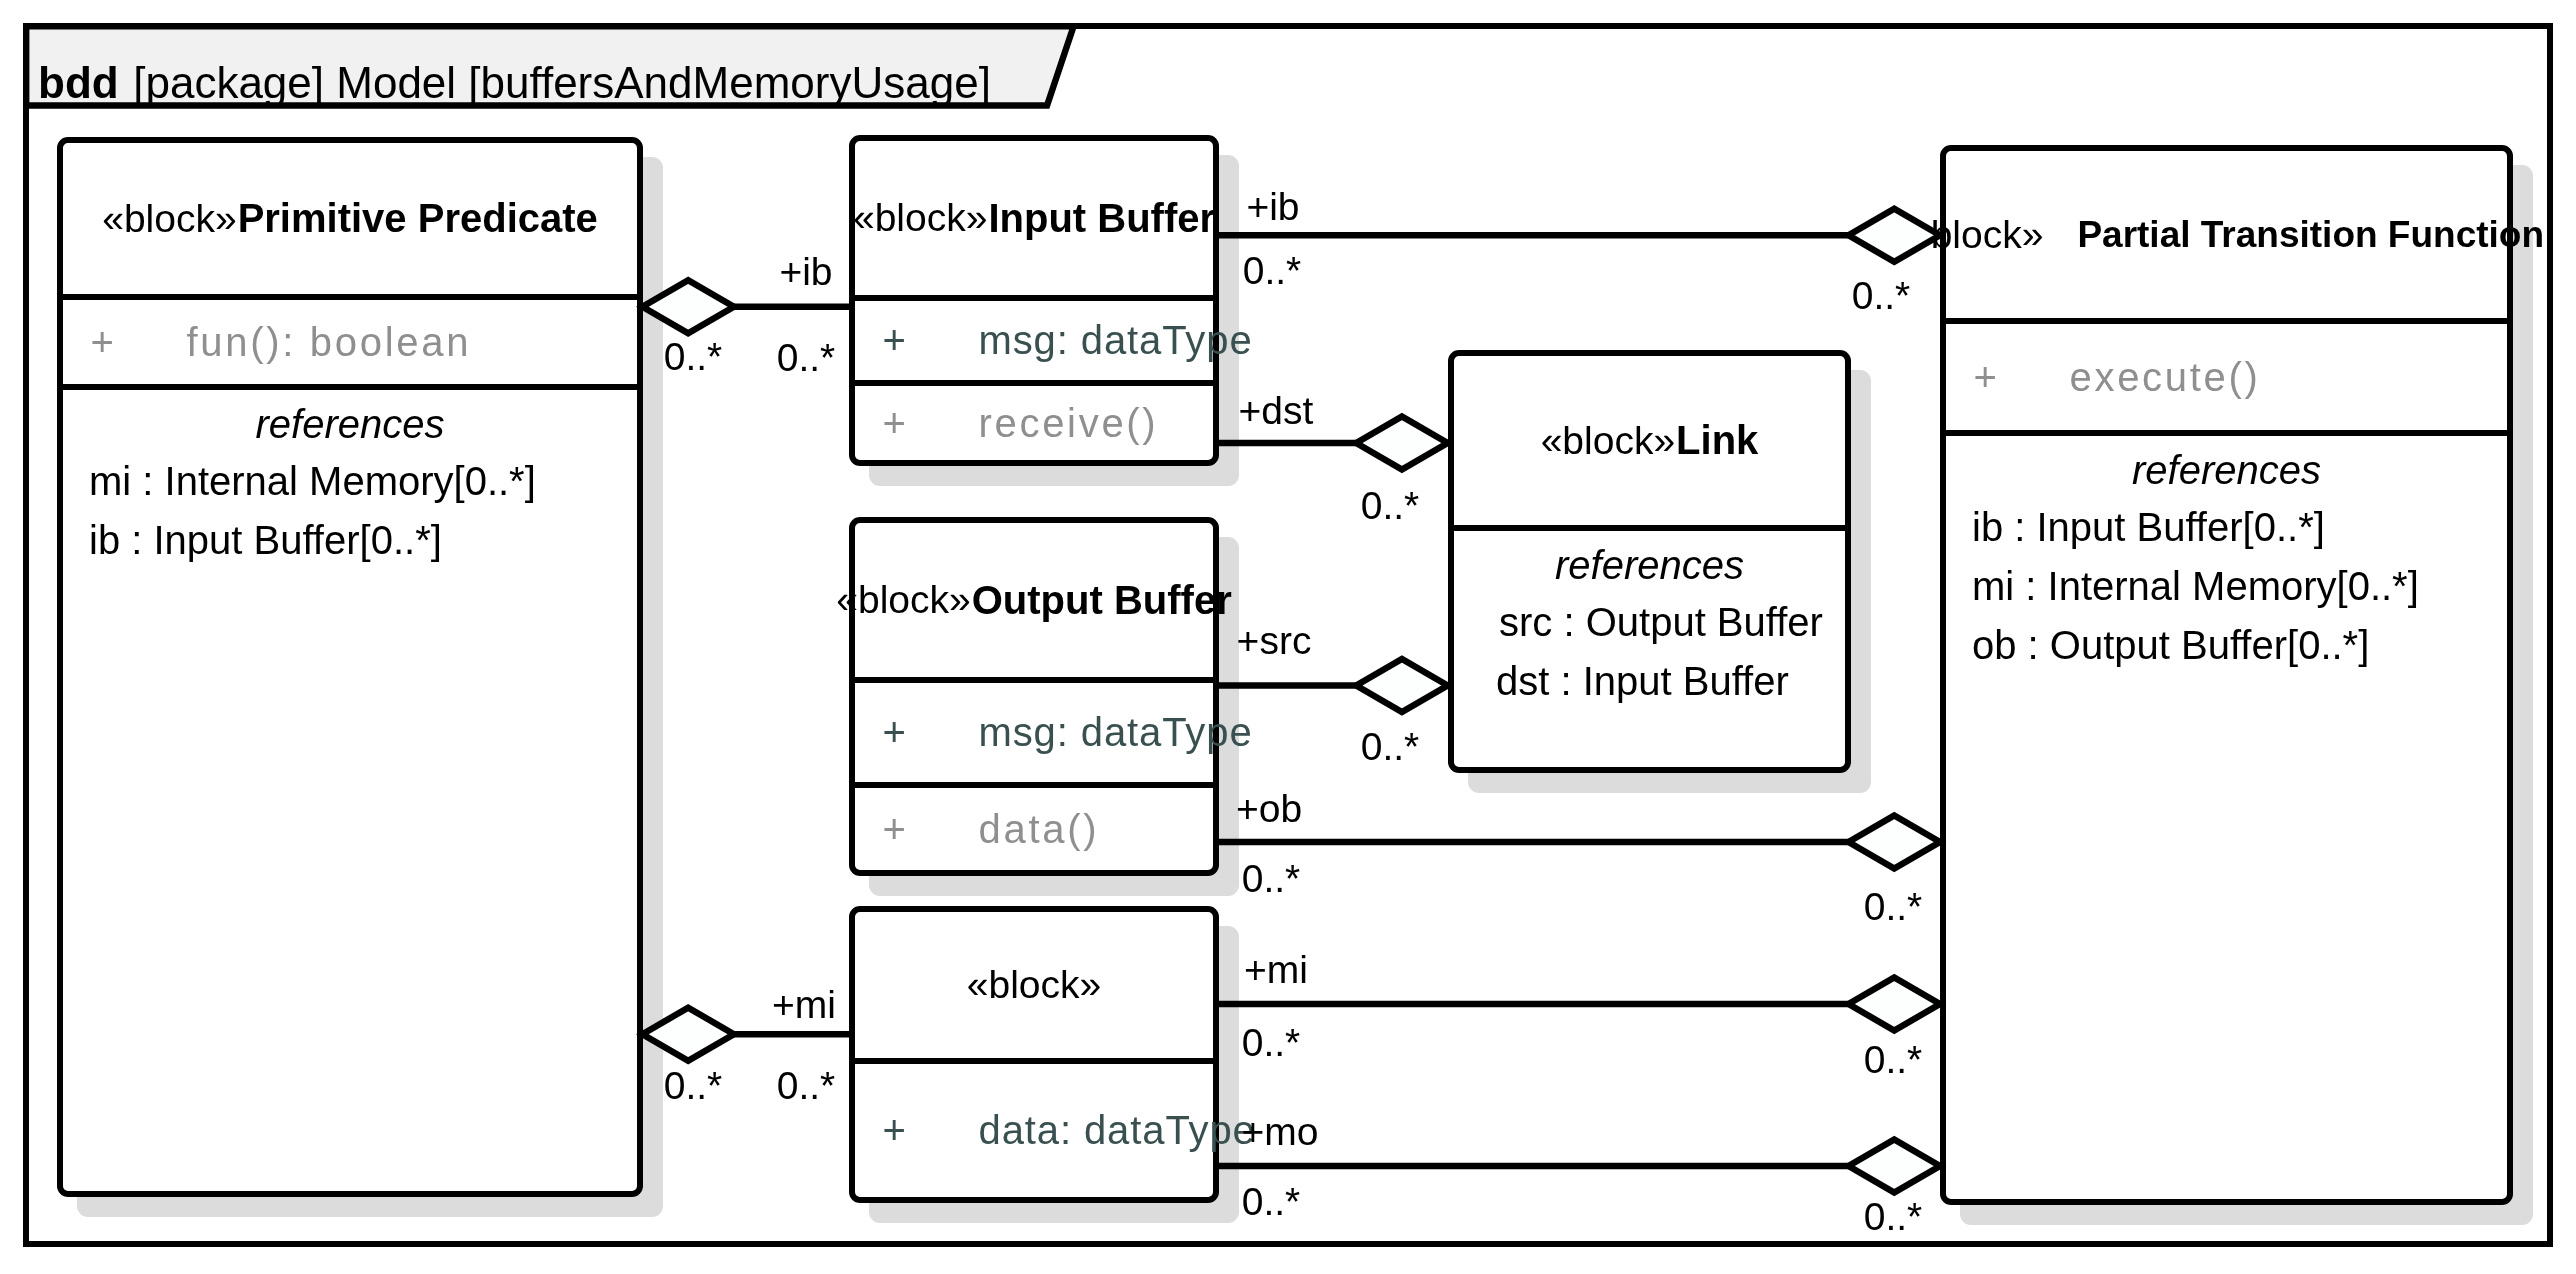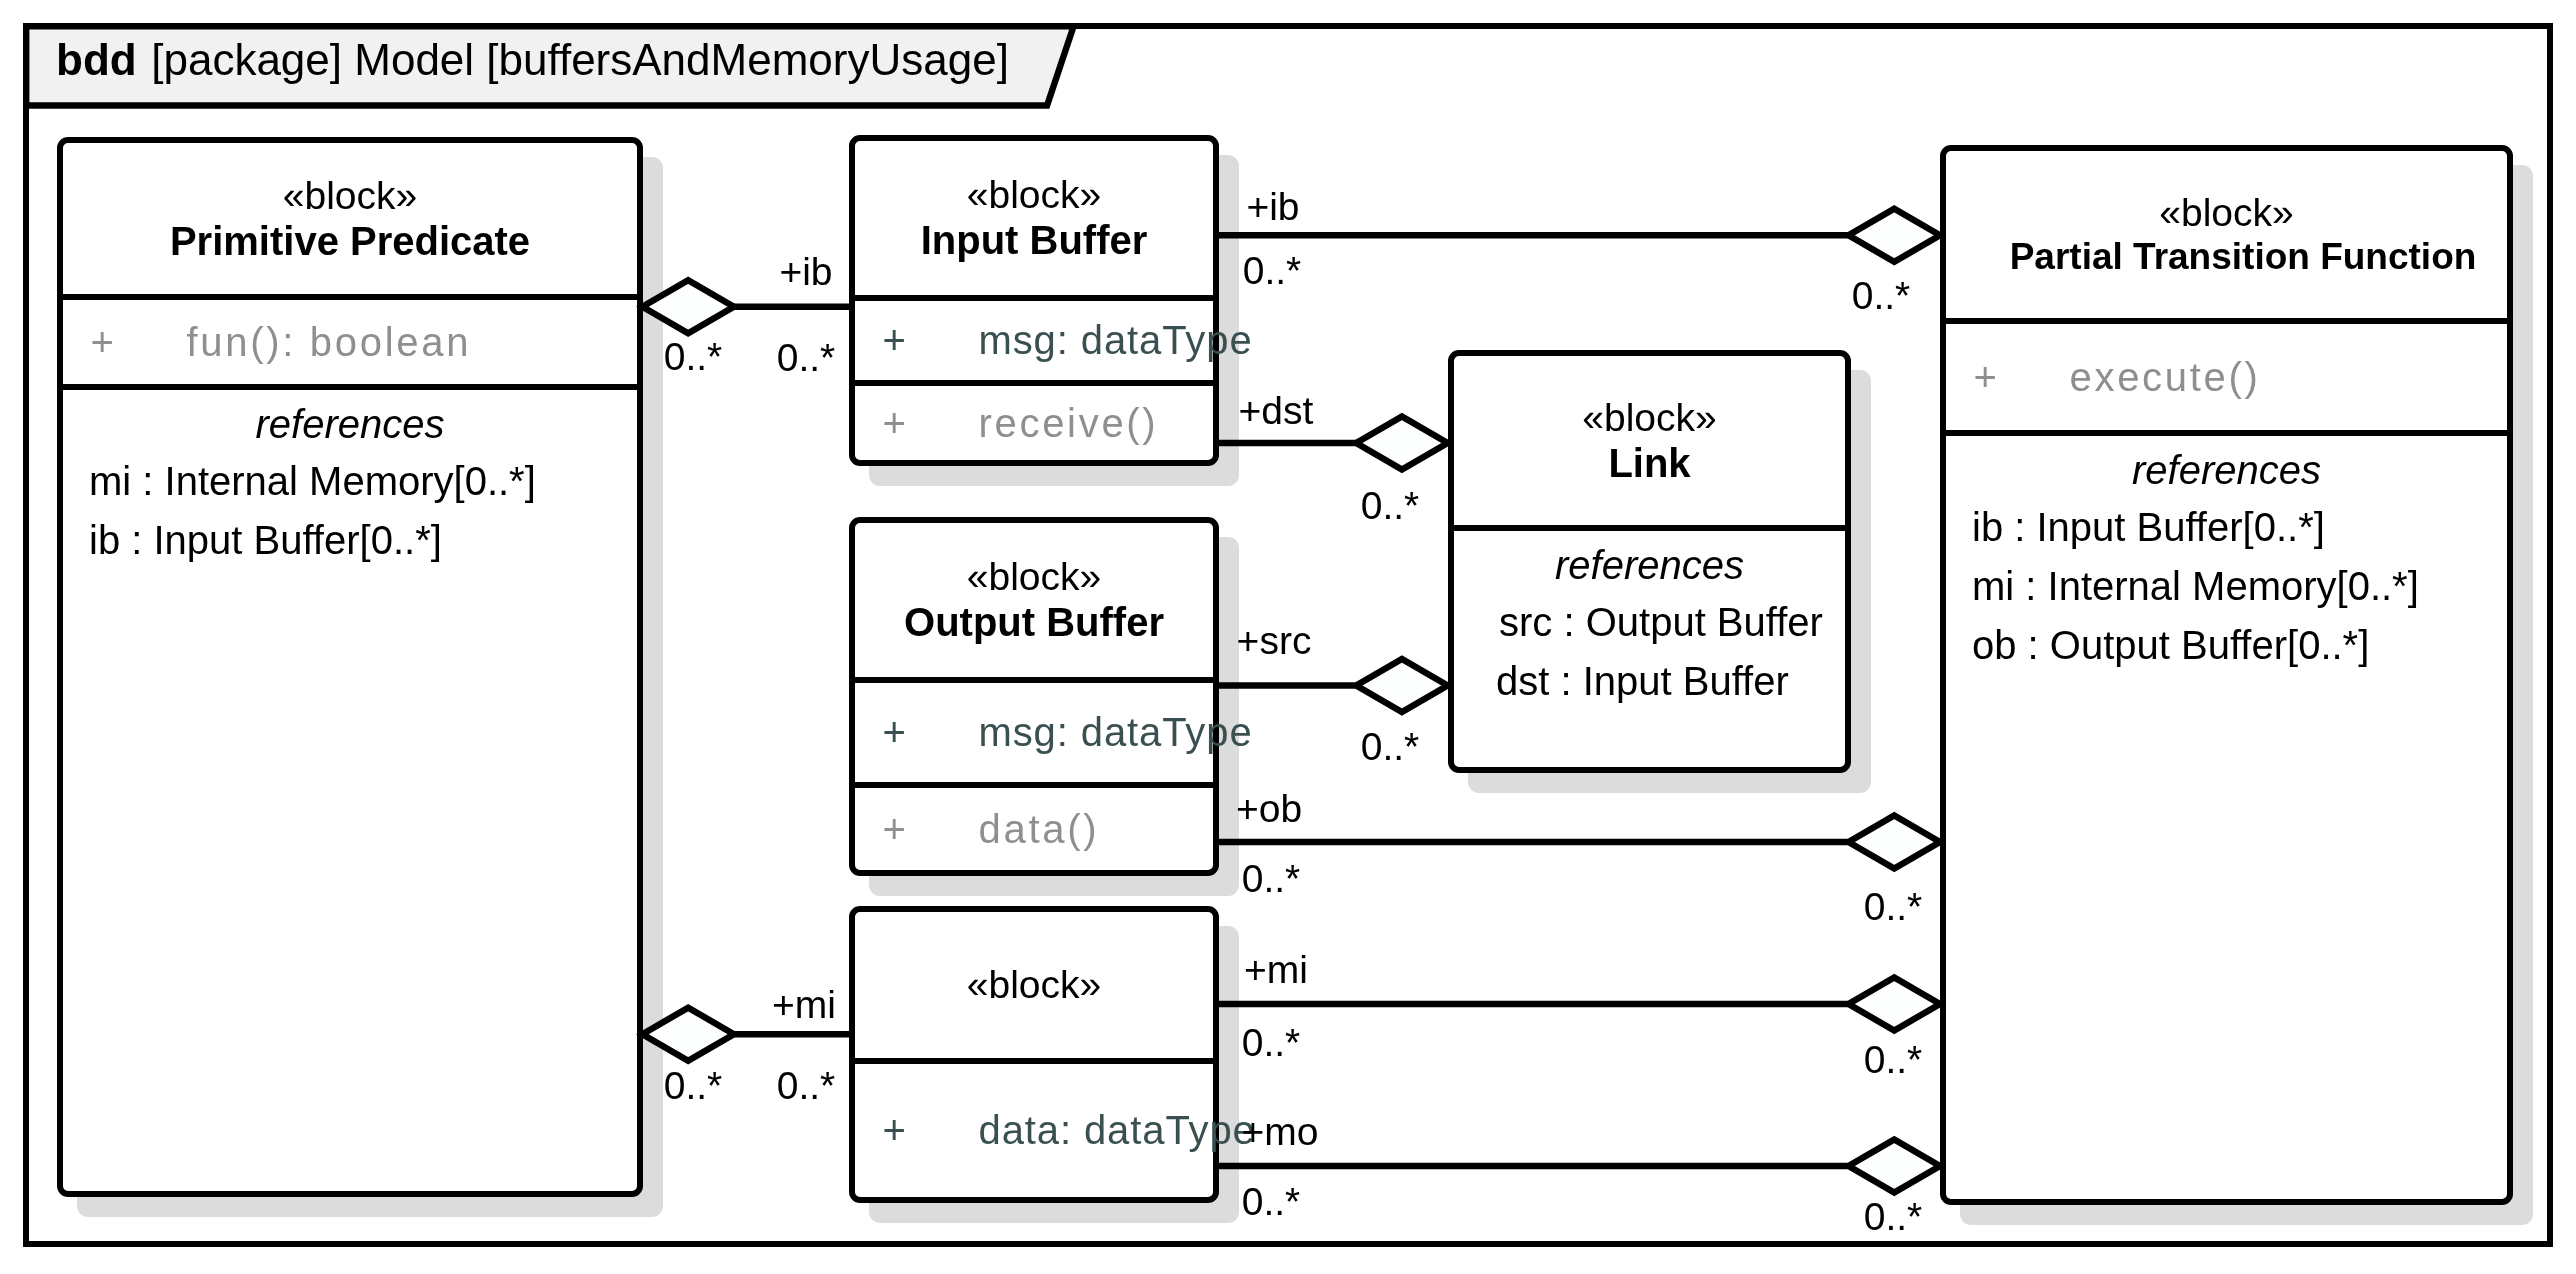--- a/index.html
+++ b/index.html
@@ -3,26 +3,26 @@
 <meta charset="utf-8">
 <style>
   * { box-sizing: border-box; }
   body { margin: 0; background: #ffffff; font-family: "Liberation Sans", sans-serif; color: #000; }
   .canvas { position: relative; width: 2576px; height: 1275px; background: #fff; overflow: hidden; }
 
   .frame { position: absolute; left: 23px; top: 23px; width: 2530px; height: 1224px; border: 6.4px solid #000; }
   .tab-svg { position: absolute; left: 23px; top: 23px; }
   .tab-poly { fill: var(--tabfill, #f1f1f1); stroke: #000; stroke-width: 7; }
   .tab-text { position: absolute; left: 23px; top: 23px; height: 85px; width: 1052px;
-              display: flex; align-items: flex-start; padding-left: 33px; font-size: 44px; margin-top: 12px; }
+              display: flex; align-items: flex-end; padding-left: 15px; font-size: 44px; }
   .tab-text .kw { font-weight: bold; margin-right: 14.6px; }
 
   .block { position: absolute; background: #fff; border: 6.4px solid #000; border-radius: 11px;
            box-shadow: 20px 20px 0 var(--shadow, #dcdcdc); display: flex; flex-direction: column; }
-  .hdr { display: flex; flex-direction: column; align-items: center; justify-content: center; gap: 1px; flex: none; }
+  .hdr { display: flex; flex-direction: row; align-items: center; justify-content: center; gap: 1px; flex: none; }
   .stereo { font-size: 39px; }
   .bname { font-size: 40px; font-weight: bold; white-space: nowrap; }
   .bname.small { font-size: 37px; margin-left: 33px; }
   .comp { border-top: 6.4px solid #000; flex: none; }
   .comp.grow { flex: 1 1 auto; }
   .mrow { display: flex; align-items: center; height: 100%; padding-left: 27.5px; font-size: 40px; white-space: nowrap; }
   .sign { display: inline-block; width: 96px; flex: none; }
   .attr-row { color: var(--attr, #3a5050); letter-spacing: 0.9px; }
   .oper-row { color: var(--oper, #8f8f8f); letter-spacing: 2.7px; }
   .refs { padding-top: 7.3px; }

